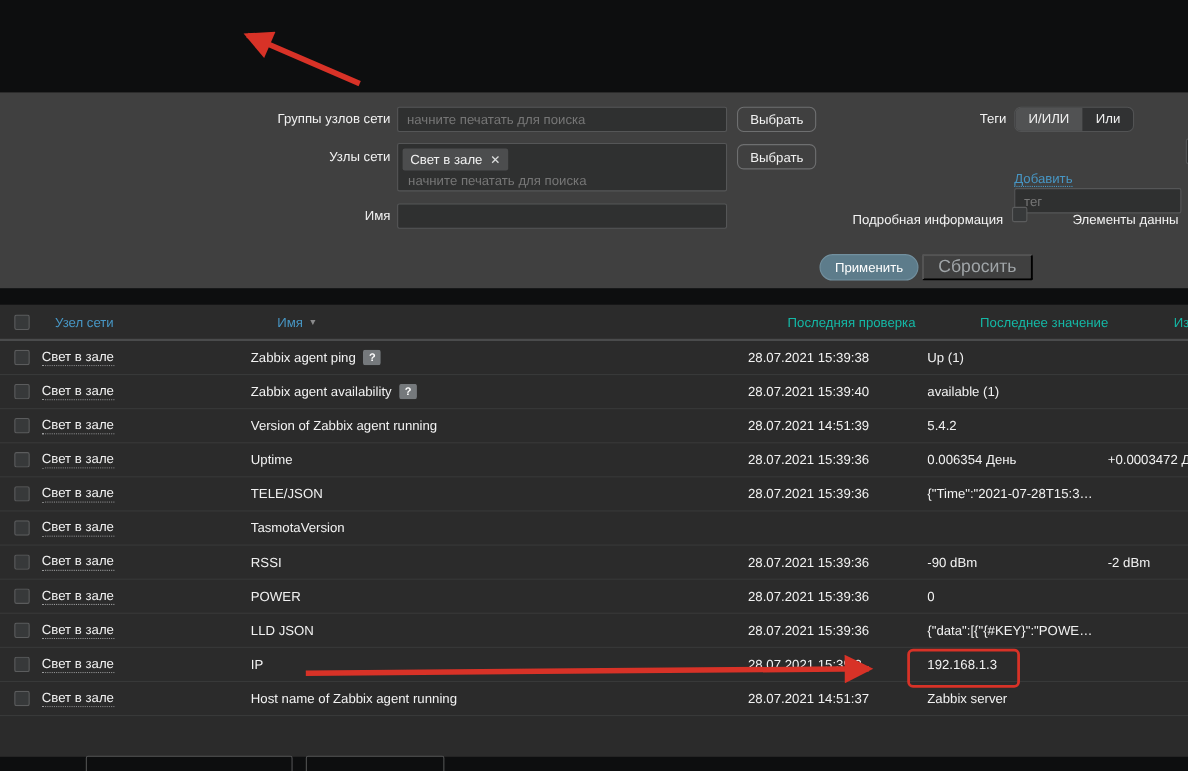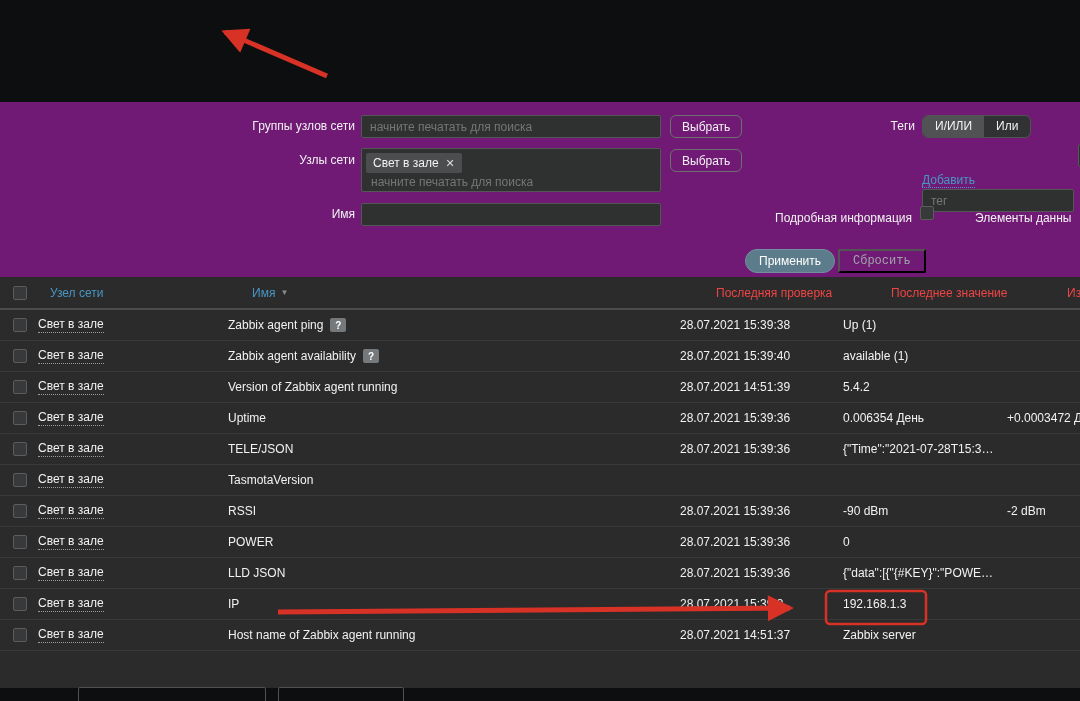--- a/index.html
+++ b/index.html
@@ -13,22 +13,22 @@
   .titlebar {
     position:absolute; left:0; top:0; width:1080px; height:46px;
     background:#2b2b2b;
   }
   .page-title {
     position:absolute; left:10px; top:12px; font-size:20px; color:#f2f2f2;
     font-weight:400; letter-spacing:.2px;
   }
   
   .filter-panel {
-    position:absolute; left:0; top:102px; width:1080px; height:178px;
-    background:#701a75;
+    position:absolute; left:0; top:84px; width:1080px; height:178px;
+    background:#404040;
   }
   .flabel {
     position:absolute; text-align:right; color:#f2f2f2; line-height:23px;
     white-space:nowrap; overflow:hidden;
   }
   .inp {
     position:absolute; height:23px; background:#2f3030; border:1px solid #555657;
     border-radius:2px; color:#f2f2f2; font-size:12px; padding:0 8px;
     font-family:"Liberation Sans", sans-serif; outline:none;
   }
@@ -65,43 +65,43 @@
   .btn-apply {
     position:absolute; height:24px; padding:0 13px; background:#5d7c8b;
     border:1px solid #72909f; border-radius:2px; color:#ffffff; font-size:12px;
     cursor:pointer; font-family:"Liberation Sans", sans-serif;
   }
   .btn-reset {
     position:absolute; height:24px; padding:0 13px; background:transparent;
     border:1px solid #55565
 
 
-7; border-radius:2px; color:#a0a5a8; font-size:12px;
-    cursor:pointer; font-family:Liberation Mono, monospace;
+7; border-radius:2px; color:#a0a5a8; font-size:16px;
+    cursor:pointer; font-family:Liberation Sans, sans-serif;
   }
   
   .table-panel {
     position:absolute; left:0; top:277px; width:1080px; height:411px;
     background:#2b2b2b;
   }
   .thead {
     display:flex; height:33px; align-items:center; border-bottom:2px solid #4a4b4c;gap:12px;
   }
   .trow {
     display:flex; height:31px; align-items:center; border-bottom:1px solid #383939;
   }
   .col { display:flex; align-items:center; overflow:hidden; white-space:nowrap; }
   .col-cb { width:38px; padding-left:13px; }
   .col-host { width:190px; }
   .col-name { width:452px; }
   .col-check { width:163px; }
   .col-value { width:164px; }
   .col-change { flex:1; }
   .hlink { color:#4796c4; cursor:pointer; }
-  .muted-h { color:#ef4444; }
+  .muted-h { color:#14b8a6; }
   .sort-caret { color:#8a8b8c; font-size:8px; margin-left:5px; }
   .host-link {
     color:#f2f2f2; border-bottom:1px dotted #9b9c9d; cursor:pointer; line-height:15px;
   }
   .hint {
     display:inline-flex; align-items:center; justify-content:center;
     width:16px; height:14px; margin-left:7px; background:#75797c; color:#fff;
     border-radius:2px; font-size:10px; font-weight:bold; cursor:pointer;
   }
   

